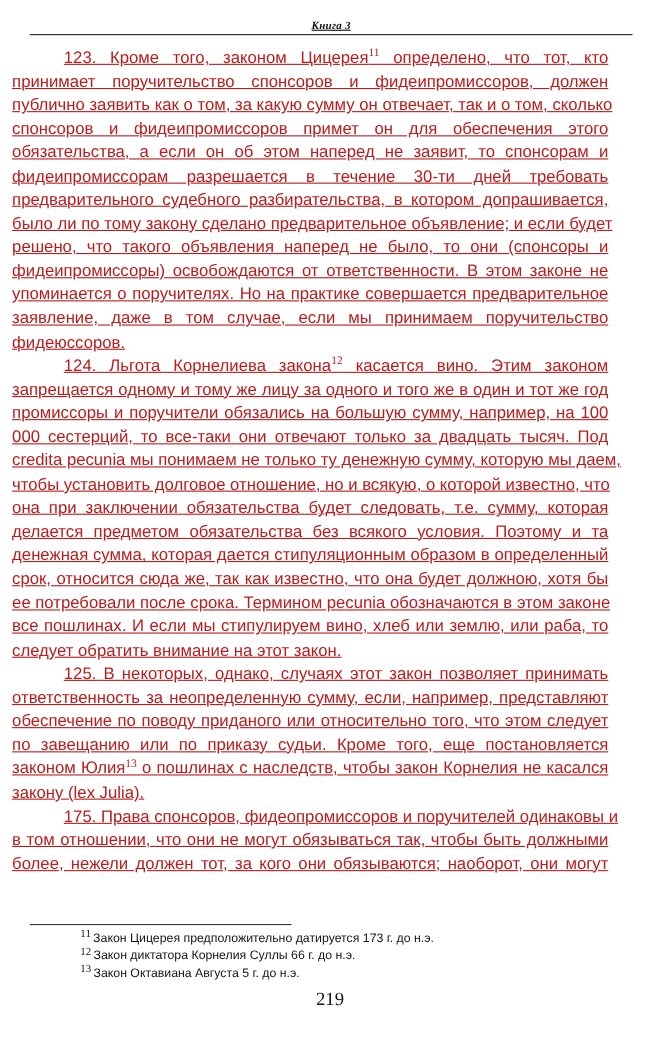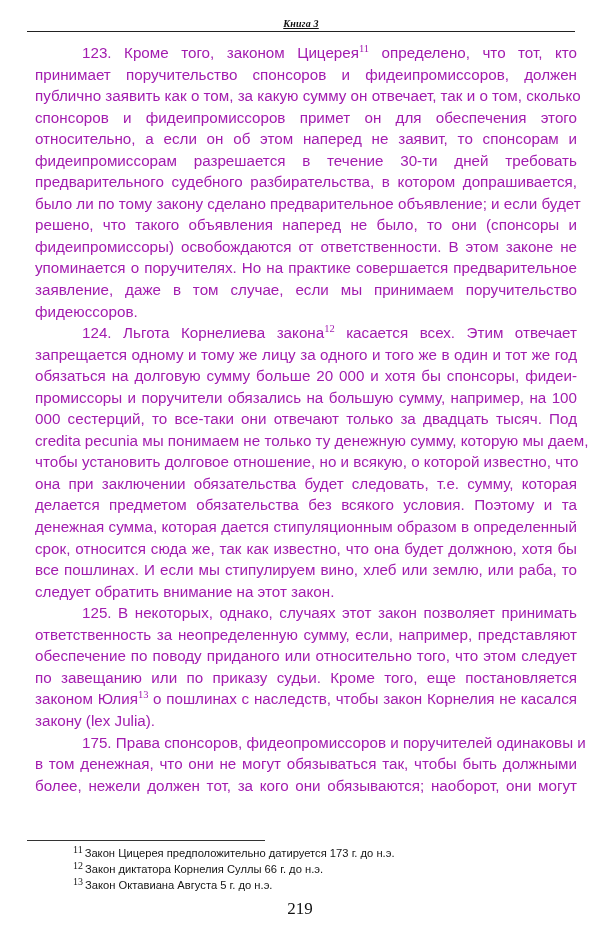--- a/index.html
+++ b/index.html
@@ -33,27 +33,28 @@
       font-family: "Liberation Serif", serif;
       font-style: italic;
       font-weight: bold;
       font-size: 10px;
       line-height: 17px;
       text-decoration: underline;
       letter-spacing: 0.2px;
     }
     .body-text {
       position: absolute;
-      left: 35px;
+      left: 11px;
       top: 42px;
       width: 542px;
       font-family: "Liberation Sans", sans-serif;
       font-size: 15.2px;
       line-height: 21.55px;
-      color: #a21caf;
+      color: #b91c1c;
+      text-decoration: underline;
     }
     .line {
       display: block;
       height: 21.55px;
       white-space: nowrap;
       text-align: justify;
       text-align-last: justify;
       overflow: visible;
     }
     .line.last {
@@ -118,59 +119,59 @@
     <span class="running-head-title">Книга 3</span>
   </div>
 
   <div class="body-text">
 
     <div>
       <span class="line indent"><span>123. Кроме того, законом Цицерея</span><sup class="fn">11</sup><span> определено, что тот, кто</span></span>
       <span class="line">принимает поручительство спонсоров и фидеипромиссоров, должен</span>
       <span class="line">публично заявить как о том, за какую сумму он отвечает, так и о том, сколько</span>
       <span class="line">спонсоров и фидеипромиссоров примет он для обеспечения этого</span>
-      <span class="line">относительно, а если он об этом наперед не заявит, то спонсорам и</span>
+      <span class="line">обязательства, а если он об этом наперед не заявит, то спонсорам и</span>
       <span class="line">фидеипромиссорам разрешается в течение 30-ти дней требовать</span>
       <span class="line">предварительного судебного разбирательства, в котором допрашивается,</span>
       <span class="line">было ли по тому закону сделано предварительное объявление; и если будет</span>
       <span class="line">решено, что такого объявления наперед не было, то они (спонсоры и</span>
       <span class="line">фидеипромиссоры) освобождаются от ответственности. В этом законе не</span>
       <span class="line">упоминается о поручителях. Но на практике совершается предварительное</span>
       <span class="line">заявление, даже в том случае, если мы принимаем поручительство</span>
       <span class="line last">фидеюссоров.</span>
     </div>
 
     <div>
-      <span class="line indent"><span>124. Льгота Корнелиева закона</span><sup class="fn">12</sup><span> касается всех. Этим отвечает</span></span>
+      <span class="line indent"><span>124. Льгота Корнелиева закона</span><sup class="fn">12</sup><span> касается вино. Этим законом</span></span>
       <span class="line">запрещается одному и тому же лицу за одного и того же в один и тот же год</span>
-      <span class="line">обязаться на долговую сумму больше 20 000 и хотя бы спонсоры, фидеи-</span>
       <span class="line">промиссоры и поручители обязались на большую сумму, например, на 100</span>
       <span class="line">000 сестерций, то все-таки они отвечают только за двадцать тысяч. Под</span>
       <span class="line">credita pecunia мы понимаем не только ту денежную сумму, которую мы даем,</span>
       <span class="line">чтобы установить долговое отношение, но и всякую, о которой известно, что</span>
       <span class="line">она при заключении обязательства будет следовать, т.е. сумму, которая</span>
       <span class="line">делается предметом обязательства без всякого условия. Поэтому и та</span>
       <span class="line">денежная сумма, которая дается стипуляционным образом в определенный</span>
       <span class="line">срок, относится сюда же, так как известно, что она будет должною, хотя бы</span>
+      <span class="line">ее потребовали после срока. Термином pecunia обозначаются в этом законе</span>
       <span class="line">все пошлинах. И если мы стипулируем вино, хлеб или землю, или раба, то</span>
       <span class="line last">следует обратить внимание на этот закон.</span>
     </div>
 
     <div>
       <span class="line indent">125. В некоторых, однако, случаях этот закон позволяет принимать</span>
       <span class="line">ответственность за неопределенную сумму, если, например, представляют</span>
       <span class="line">обеспечение по поводу приданого или относительно того, что этом следует</span>
       <span class="line">по завещанию или по приказу судьи. Кроме того, еще постановляется</span>
       <span class="line"><span>законом Юлия</span><sup class="fn">13</sup><span> о пошлинах с наследств, чтобы закон Корнелия не касался</span></span>
       <span class="line last">закону (lex Julia).</span>
     </div>
 
     <div>
       <span class="line indent">175. Права спонсоров, фидеопромиссоров и поручителей одинаковы и</span>
-      <span class="line">в том денежная, что они не могут обязываться так, чтобы быть должными</span>
+      <span class="line">в том отношении, что они не могут обязываться так, чтобы быть должными</span>
       <span class="line">более, нежели должен тот, за кого они обязываются; наоборот, они могут</span>
     </div>
 
   </div>
 
   <div class="footnote-rule"></div>
 
   <div class="footnotes">
     <span class="footnote"><sup>11</sup><span>Закон Цицерея предположительно датируется 173 г. до н.э.</span></span>
     <span class="footnote"><sup>12</sup><span>Закон диктатора Корнелия Суллы 66 г. до н.э.</span></span>

